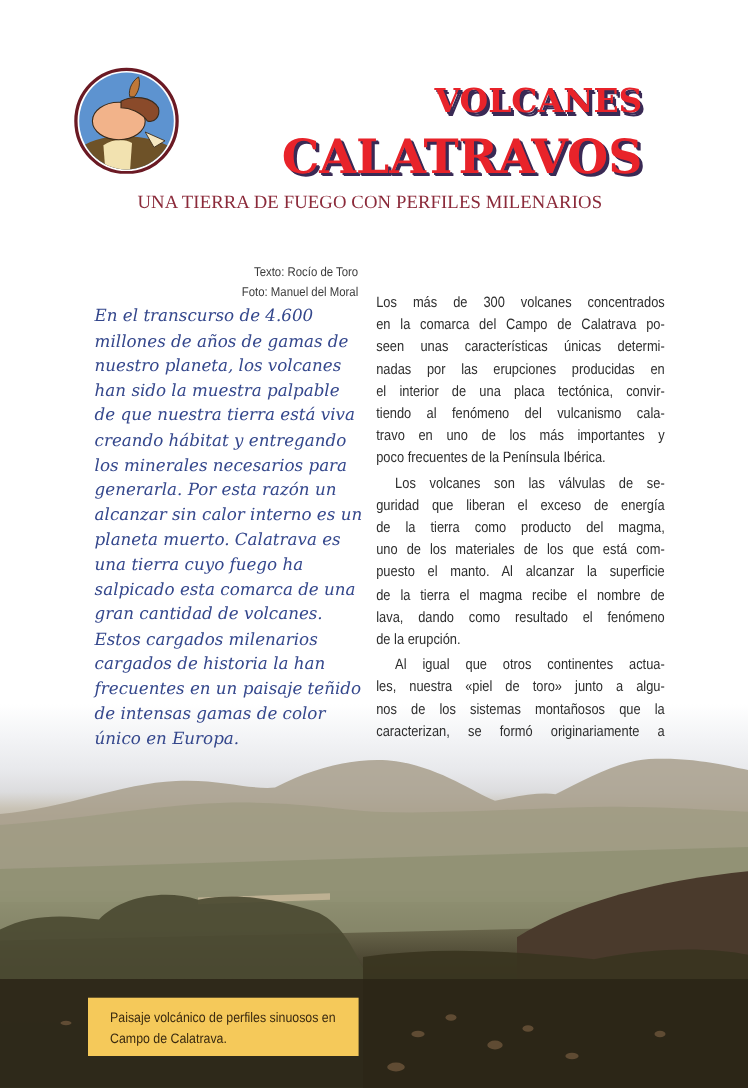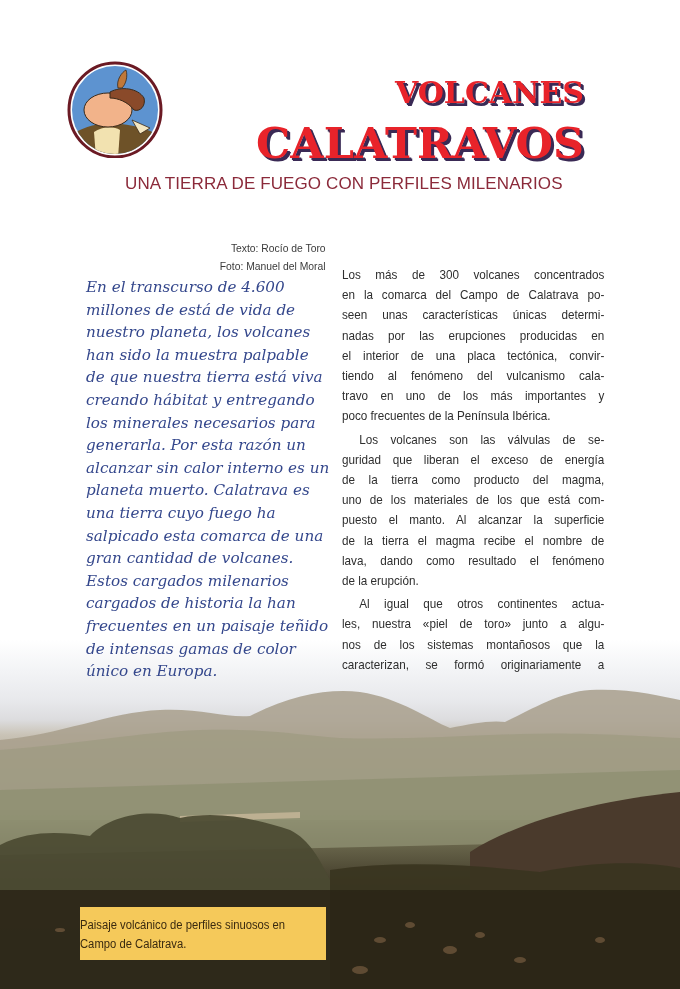--- a/index.html
+++ b/index.html
@@ -32,21 +32,21 @@
     color: #e8232a;
     text-shadow: 2px 2px 0 #3a2a55, 3px 3px 0 #3a2a55;
     letter-spacing: 0px;
     line-height: 1;
     white-space: nowrap;
   }
   .title-1 { top: 78px; font-size: 30px; }
   .title-2 { top: 122px; font-size: 43px; }
   .subtitle {
     position: absolute; left: 125px; top: 175px; width: 462px;
-    font-family: Liberation Sans, sans-serif;
+    font-family: Liberation Serif, serif;
     font-size: 17px; color: #8b2a3a; letter-spacing: 0.1px;
     white-space: nowrap; line-height: 1;
   }
 
   
   .credits {
     position: absolute; right: 354px; top: 239px;
     text-align: right;
     font-family: "Liberation Sans", sans-serif;
     font-size: 11.5px; color: #3b3b3b; line-height: 18px;
@@ -76,21 +76,21 @@
     width: 305px; text-align: justify; text-align-last: justify;
   }
   .body-col .ln.last { text-align-last: left; }
   .body-col .ln.indent { padding-left: 20px; width: 285px; }
   .body-col .para { margin-bottom: 3px; }
 
   
   .caption {
     position: absolute; left: 80px; top: 907px; width: 246px; height: 53px;
     background: #f5c95a;
-    box-sizing: border-box; padding: 9px 0 0 0;
+    box-sizing: border-box; padding: 9px 0 0 20px;
     font-family: "Liberation Sans", sans-serif;
     font-size: 12.5px; line-height: 19px; color: #3a2a10;
   }
   .caption .ln { display: block; white-space: nowrap;
     transform: scaleX(0.9); transform-origin: left center; }
 </style>
 </head>
 <body>
 
 <div class="photo">
@@ -153,21 +153,21 @@
 <div class="title-line title-2">CALATRAVOS</div>
 <div class="subtitle">UNA TIERRA DE FUEGO CON PERFILES MILENARIOS</div>
 
 <div class="credits">
   <div>Texto: Rocío de Toro</div>
   <div>Foto: Manuel del Moral</div>
 </div>
 
 <div class="intro">
   <span class="ln">En el transcurso de 4.600</span>
-  <span class="ln">millones de está de vida de</span>
+  <span class="ln">millones de años de gamas de</span>
   <span class="ln">nuestro planeta, los volcanes</span>
   <span class="ln">han sido la muestra palpable</span>
   <span class="ln">de que nuestra tierra está viva</span>
   <span class="ln">creando hábitat y entregando</span>
   <span class="ln">los minerales necesarios para</span>
   <span class="ln">generarla. Por esta razón un</span>
   <span class="ln">alcanzar sin calor interno es un</span>
   <span class="ln">planeta muerto. Calatrava es</span>
   <span class="ln">una tierra cuyo fuego ha</span>
   <span class="ln">salpicado esta comarca de una</span>

